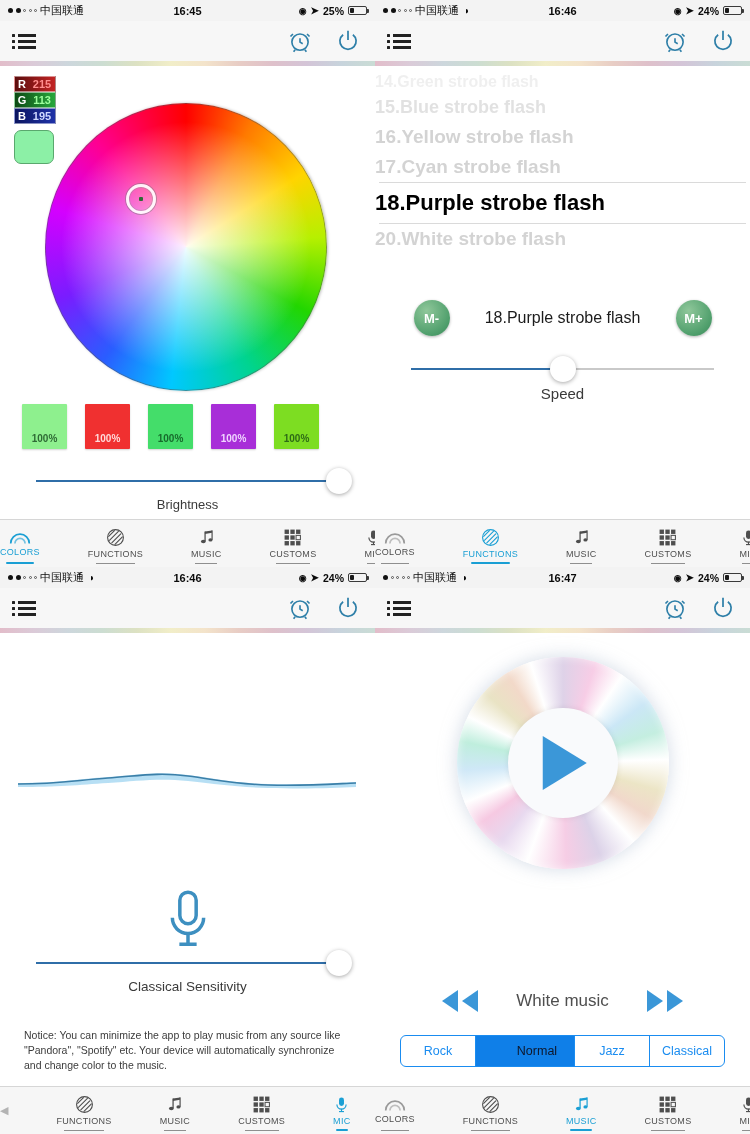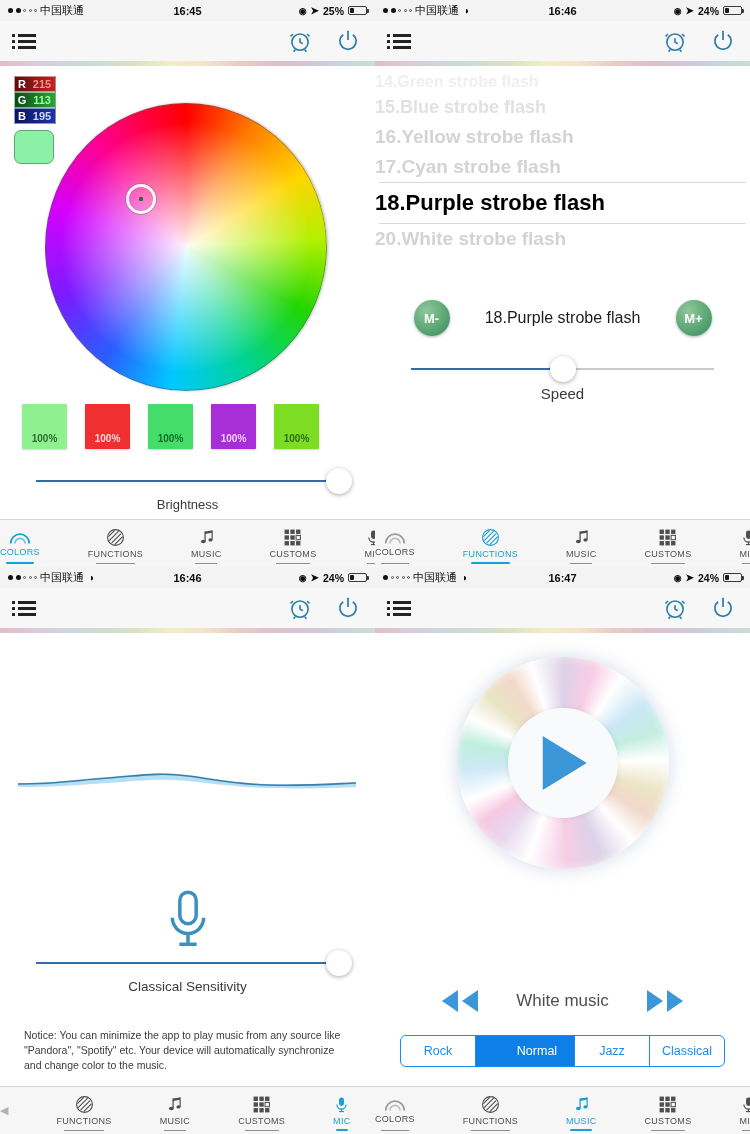--- a/index.html
+++ b/index.html
@@ -178,21 +178,21 @@
   .selmusic .lbl { font-size:17px; color:#4f4f4f; }
   .seg {
     position:absolute; left:25px; right:25px; top:468px; height:32px;
     border:1.6px solid #1a8cf0; border-radius:6px; display:flex; overflow:hidden; background:#fff;
   }
   .seg .s {
     flex:1; display:flex; align-items:center; justify-content:center;
     font-size:12.5px; color:#1a8cf0; border-right:1.4px solid #1a8cf0;
   }
   .seg .s:last-child { border-right:none; }
-  .seg .s.on { background:#0f7fe8; color:#ffffff;padding-left:24px; }
+  .seg .s.on { background:#0f7fe8; color:#0f172a;padding-left:24px; }
 
   
   .watermark {
     position:absolute; left:0; right:0; top:548px; text-align:center;
     font-family:"Liberation Serif", serif; font-weight:bold; font-size:26px;
     color:#000; letter-spacing:-0.4px; z-index:50; white-space:nowrap;
     text-shadow: 0 0 1px #fff, 1px 0 1px #fff, -1px 0 1px #fff;
   }
 </style>
 </head>

